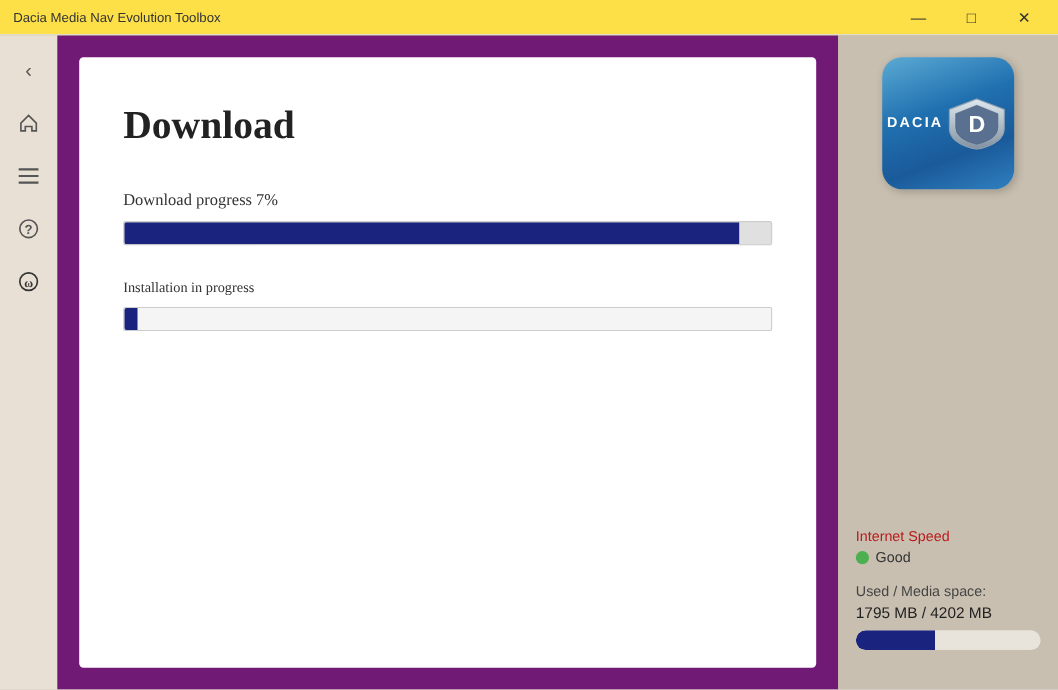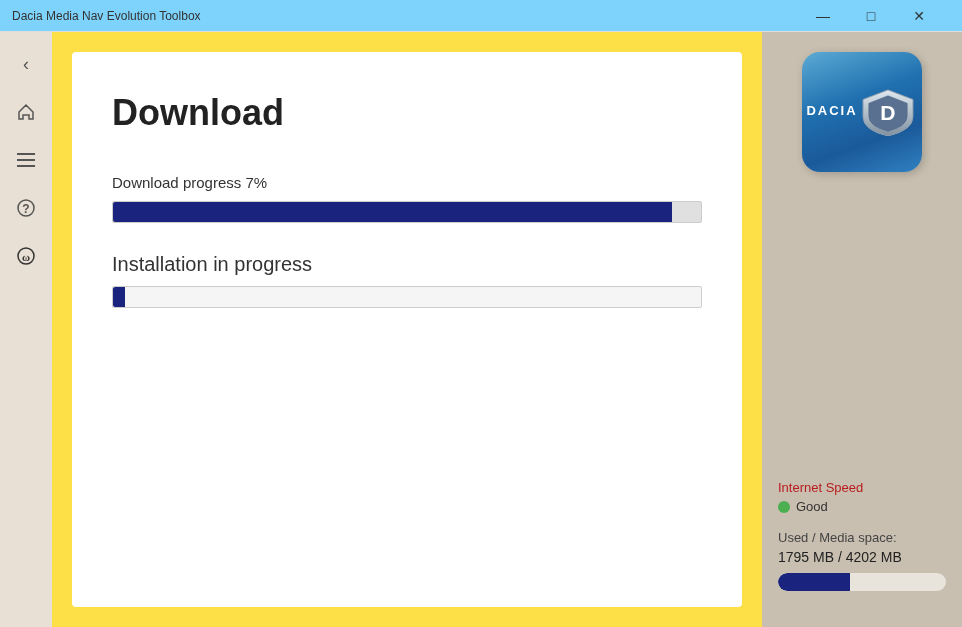--- a/index.html
+++ b/index.html
@@ -9,25 +9,25 @@
       font-family: 'Segoe UI', Arial, sans-serif;
       background: #c8bfb0;
       overflow: hidden;
       display: flex;
       flex-direction: column;
     }
 
     
     .titlebar {
       height: 32px;
-      background: #7dd3fc;
+      background: #fde047;
       display: flex;
       align-items: center;
       justify-content: space-between;
-      padding: 0 20px 0 12px;
+      padding: 0 8px 0 12px;
       flex-shrink: 0;
       border-bottom: 1px solid #ddd;
     }
     .titlebar-title {
       font-size: 12px;
       color: #333;
     }
     .titlebar-controls {
       display: flex;
       gap: 2px;
@@ -79,24 +79,25 @@
     
     .content {
       flex: 1;
       display: flex;
       overflow: hidden;
     }
 
     
     .main-panel {
       flex: 1;
-      background: #fde047;
+      background: #701a75;
       padding: 20px;
       display: flex;
       flex-direction: column;
+      font-family: Liberation Serif, serif;
     }
 
     
     .card {
       background: #fff;
       border-radius: 4px;
       padding: 40px 40px 40px 40px;
       flex: 1;
     }
 
@@ -123,21 +124,21 @@
       border: 1px solid #ccc;
     }
 
     .progress-bar-fill {
       height: 100%;
       background: #1a237e;
       border-radius: 2px 0 0 2px;
     }
 
     .install-label {
-      font-size: 20px;
+      font-size: 13px;
       color: #333;
       margin-bottom: 10px;
     }
 
     .install-bar-container {
       width: 100%;
       height: 22px;
       background: #f5f5f5;
       border-radius: 2px;
       border: 1px solid #ccc;

